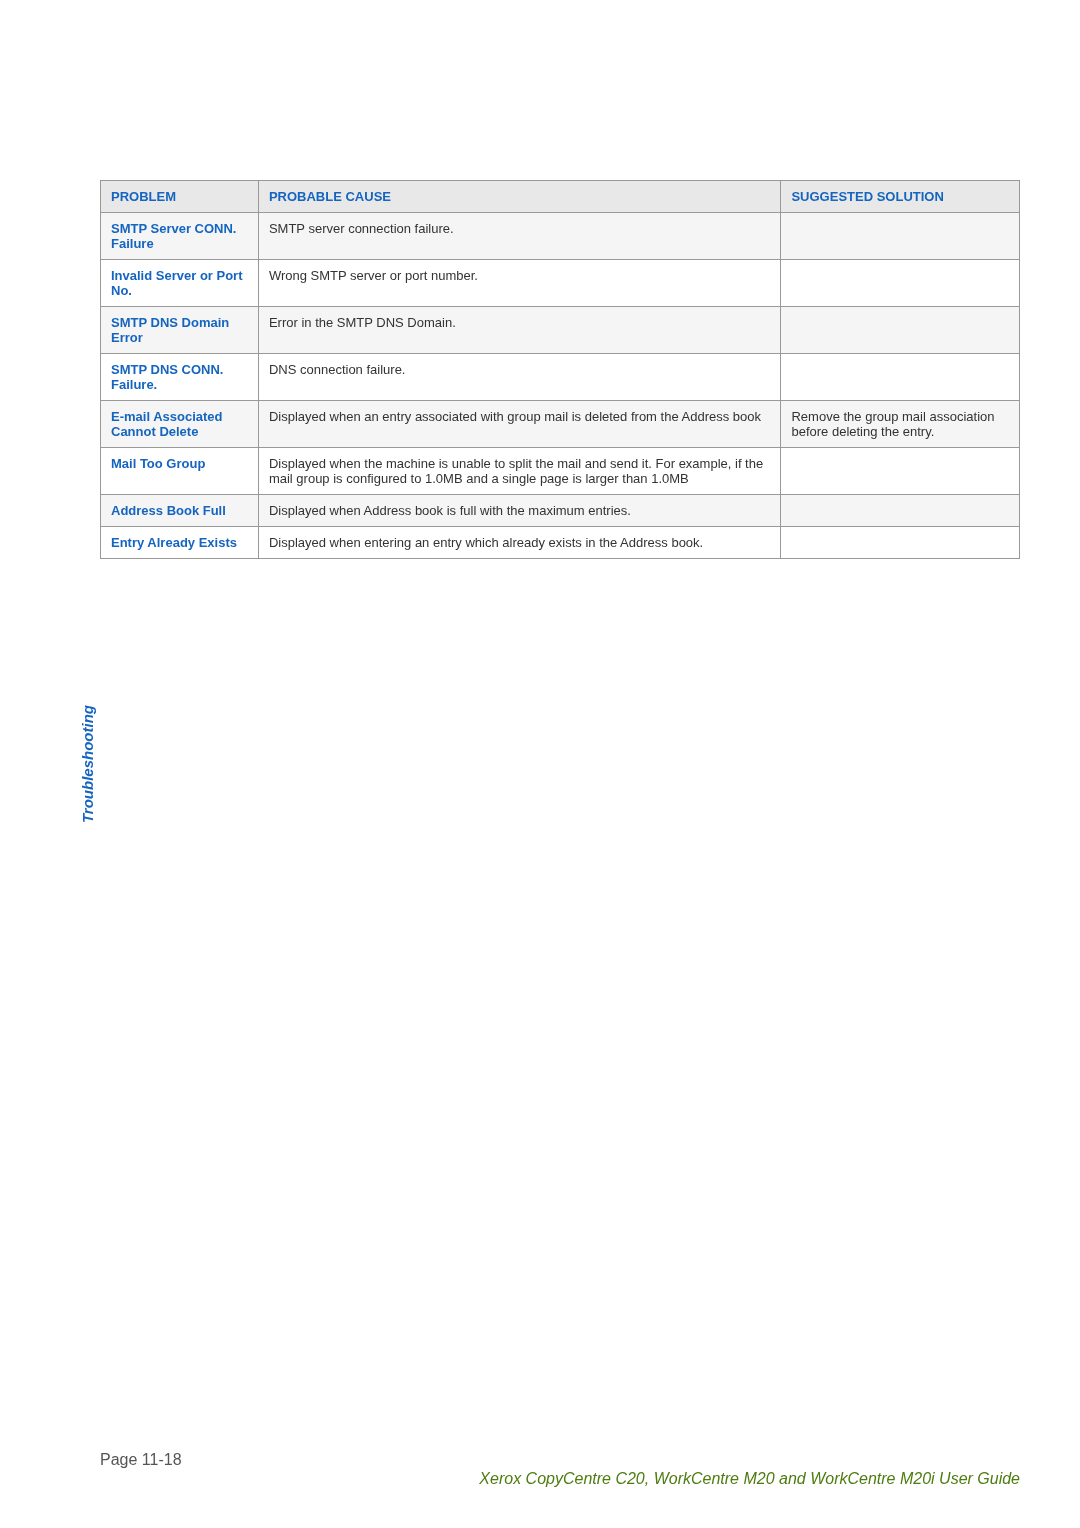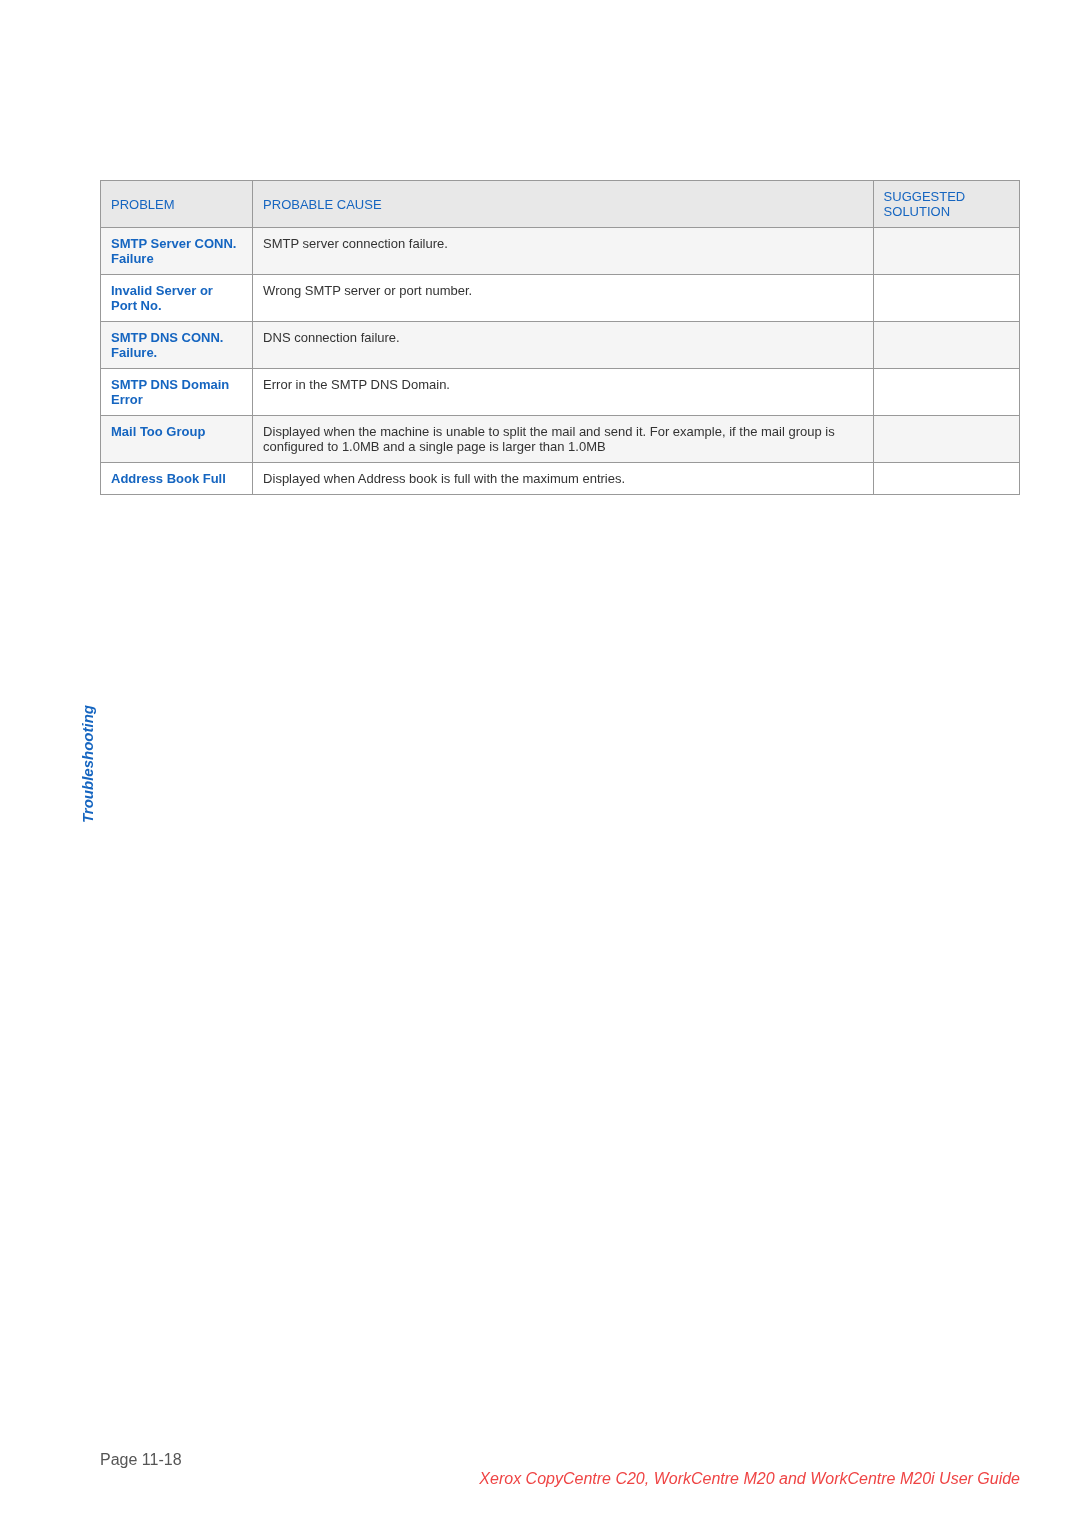--- a/index.html
+++ b/index.html
@@ -45,21 +45,21 @@
       width: 100%;
       border-collapse: collapse;
       border: 1px solid #999;
     }
 
     .data-table th {
       background: #e8e8e8;
       border: 1px solid #999;
       padding: 8px 10px;
       text-align: left;
-      font-weight: normal;
+      font-weight: bold;
       font-size: 13px;
       color: #1565C0;
       text-transform: uppercase;
     }
 
     .data-table td {
       border: 1px solid #999;
       padding: 8px 10px;
       vertical-align: top;
       font-size: 13px;
@@ -87,21 +87,21 @@
       left: 100px;
       right: 60px;
       display: flex;
       justify-content: space-between;
       align-items: center;
       font-size: 16px;
       color: #555;
     }
 
     .footer-left { color: #555; }
-    .footer-right { color: #ef4444; font-style: italic; margin-top: 38px; }
+    .footer-right { color: #4d7c0f; font-style: italic; margin-top: 38px; }
   </style>
 </head>
 <body>
 
 <div class="page-wrapper">
 
   <div class="side-label">Troubleshooting</div>
 
   <div class="main-content">
     <table class="data-table">
@@ -117,37 +117,47 @@
             <td class="problem-cell">SMTP Server CONN. Failure</td>
             <td>SMTP server connection failure.</td>
             <td></td>
           </tr>
           <tr>
             <td class="problem-cell">Invalid Server or Port No.</td>
             <td>Wrong SMTP server or port number.</td>
             <td></td>
           </tr>
           <tr>
+            <td class="problem-cell">SMTP DNS Domain Error</td>
+            <td>Error in the SMTP DNS Domain.</td>
+            <td></td>
+          </tr>
+          <tr>
             <td class="problem-cell">SMTP DNS CONN. Failure.</td>
             <td>DNS connection failure.</td>
             <td></td>
           </tr>
           <tr>
-            <td class="problem-cell">SMTP DNS Domain Error</td>
-            <td>Error in the SMTP DNS Domain.</td>
-            <td></td>
+            <td class="problem-cell">E-mail Associated Cannot Delete</td>
+            <td>Displayed when an entry associated with group mail is deleted from the Address book</td>
+            <td>Remove the group mail association before deleting the entry.</td>
           </tr>
           <tr>
             <td class="problem-cell">Mail Too Group</td>
             <td>Displayed when the machine is unable to split the mail and send it. For example, if the mail group is configured to 1.0MB and a single page is larger than 1.0MB</td>
             <td></td>
           </tr>
           <tr>
             <td class="problem-cell">Address Book Full</td>
             <td>Displayed when Address book is full with the maximum entries.</td>
+            <td></td>
+          </tr>
+          <tr>
+            <td class="problem-cell">Entry Already Exists</td>
+            <td>Displayed when entering an entry which already exists in the Address book.</td>
             <td></td>
           </tr>
         </tbody>
     </table>
   </div>
 
   <div class="page-footer">
     <span class="footer-left">Page 11-18</span>
     <span class="footer-right">Xerox CopyCentre C20, WorkCentre M20 and WorkCentre M20i User Guide</span>
   </div>

